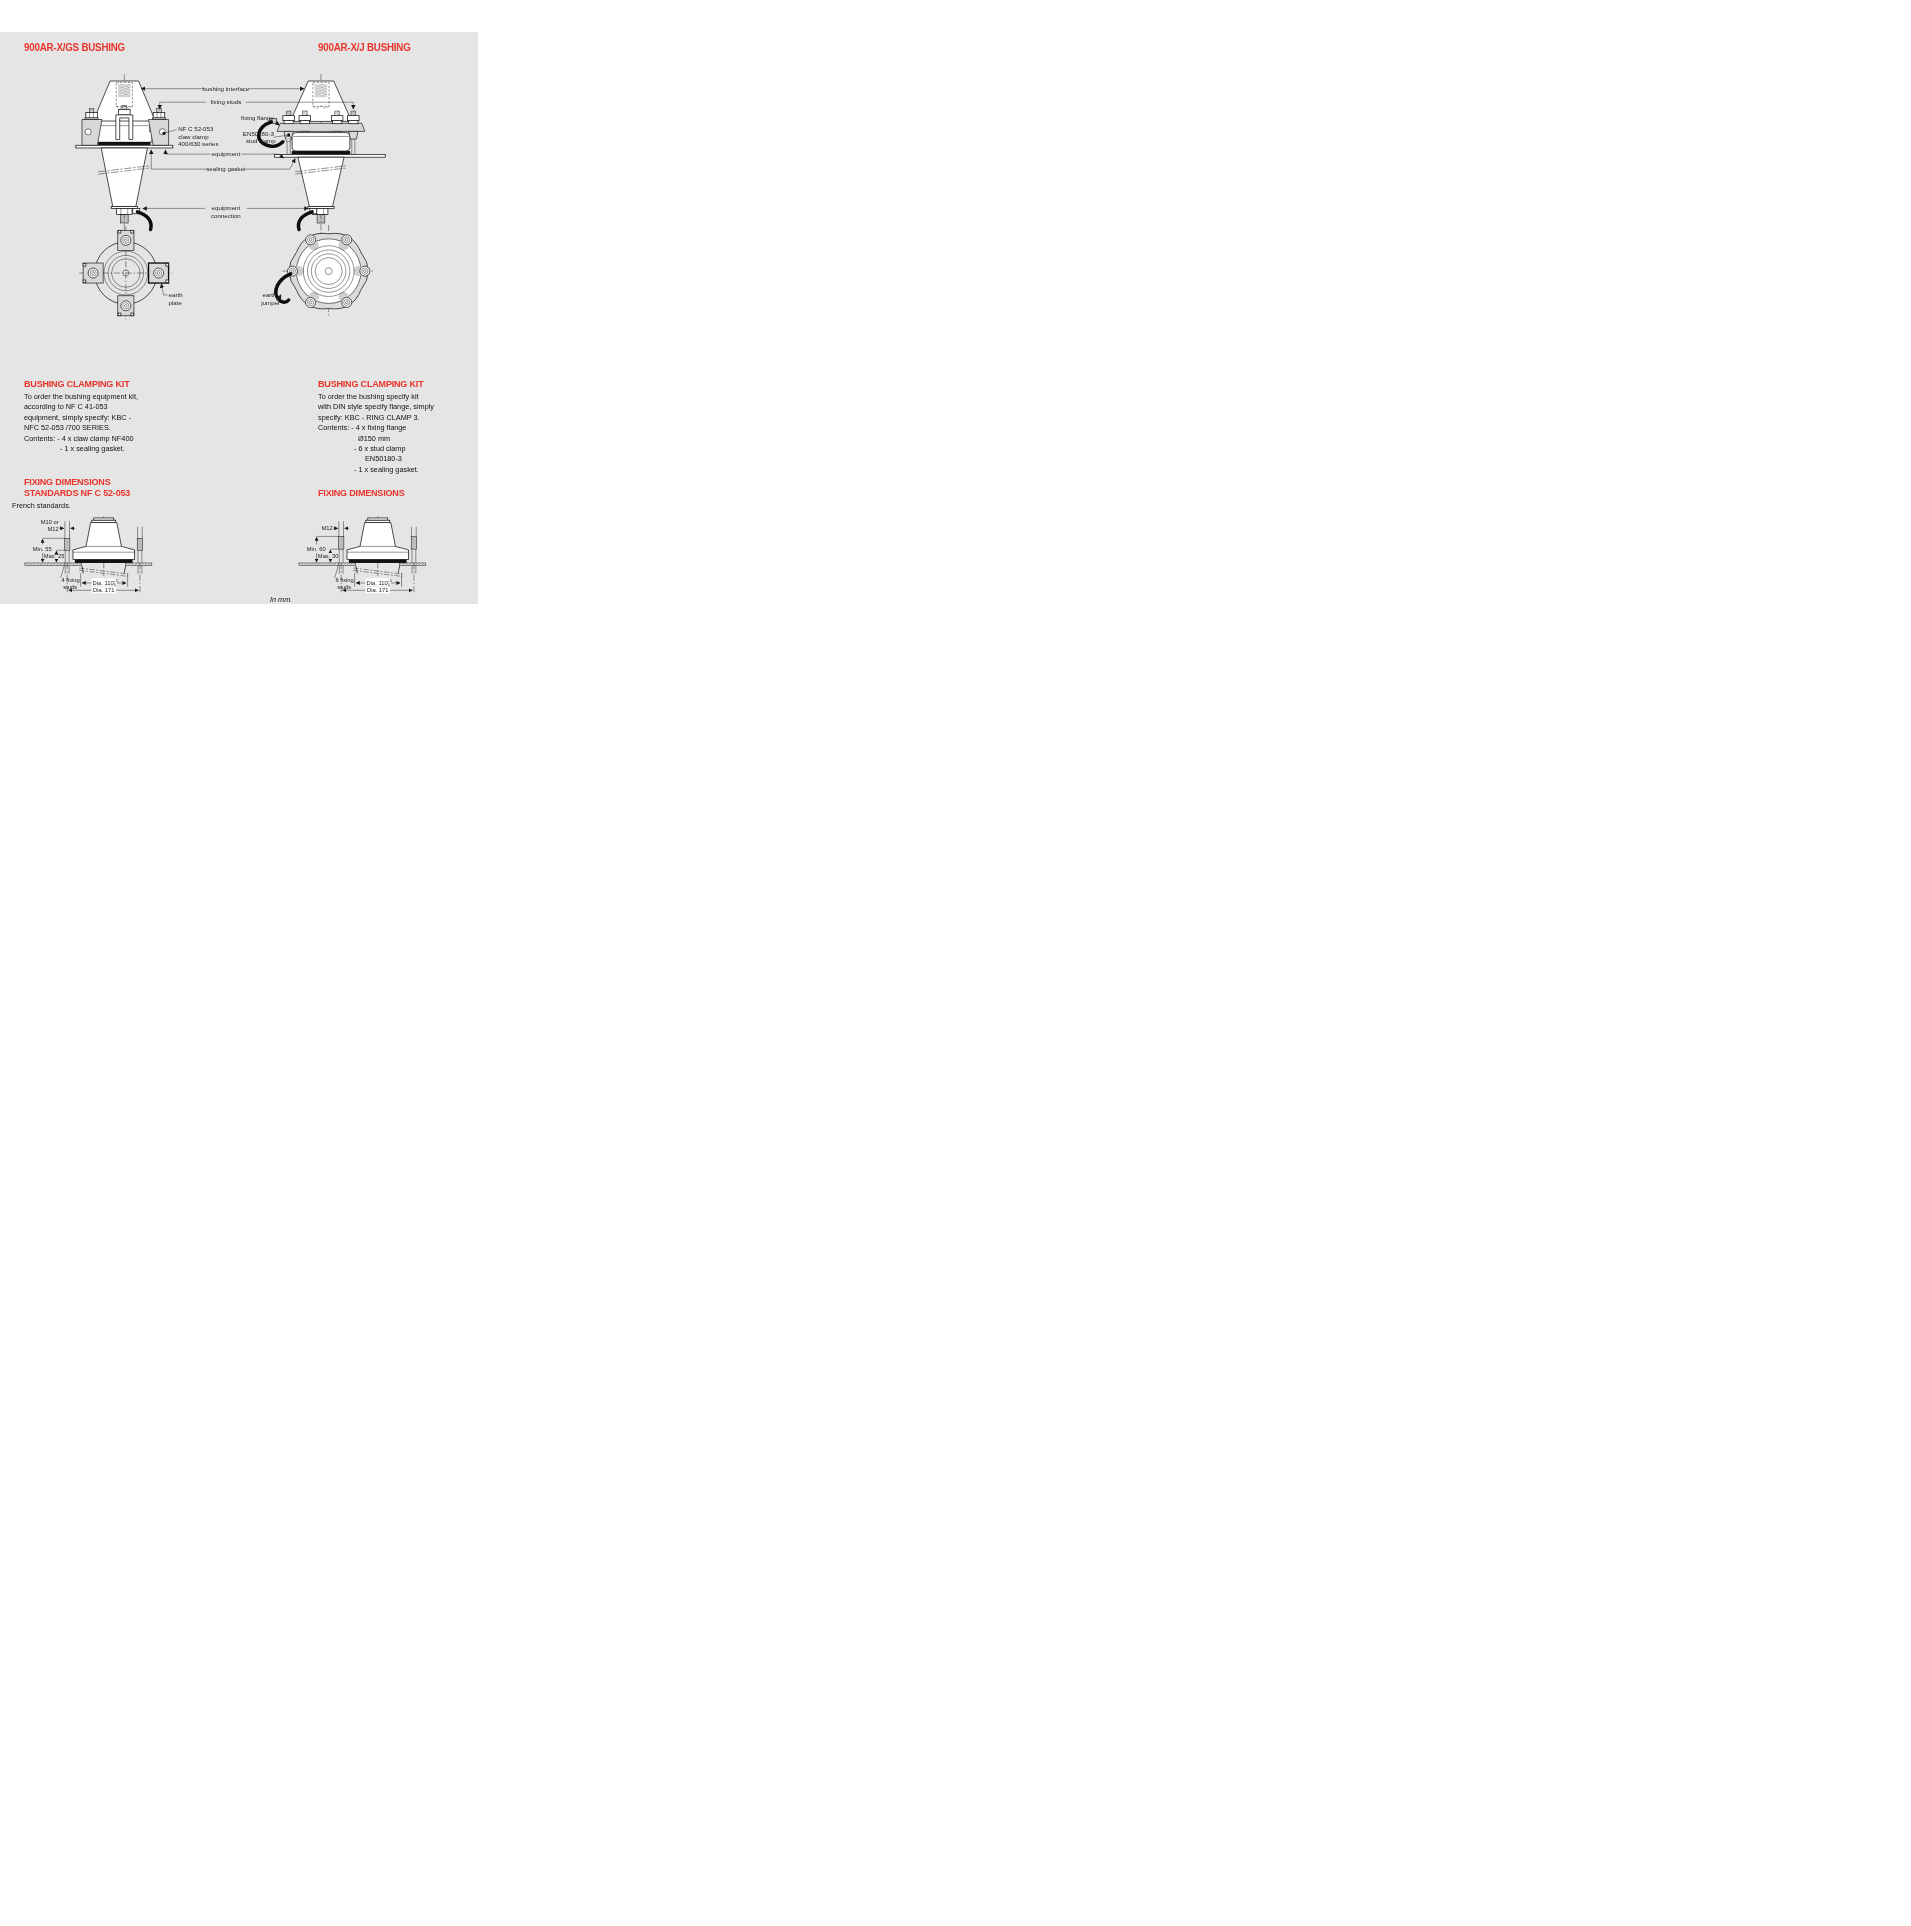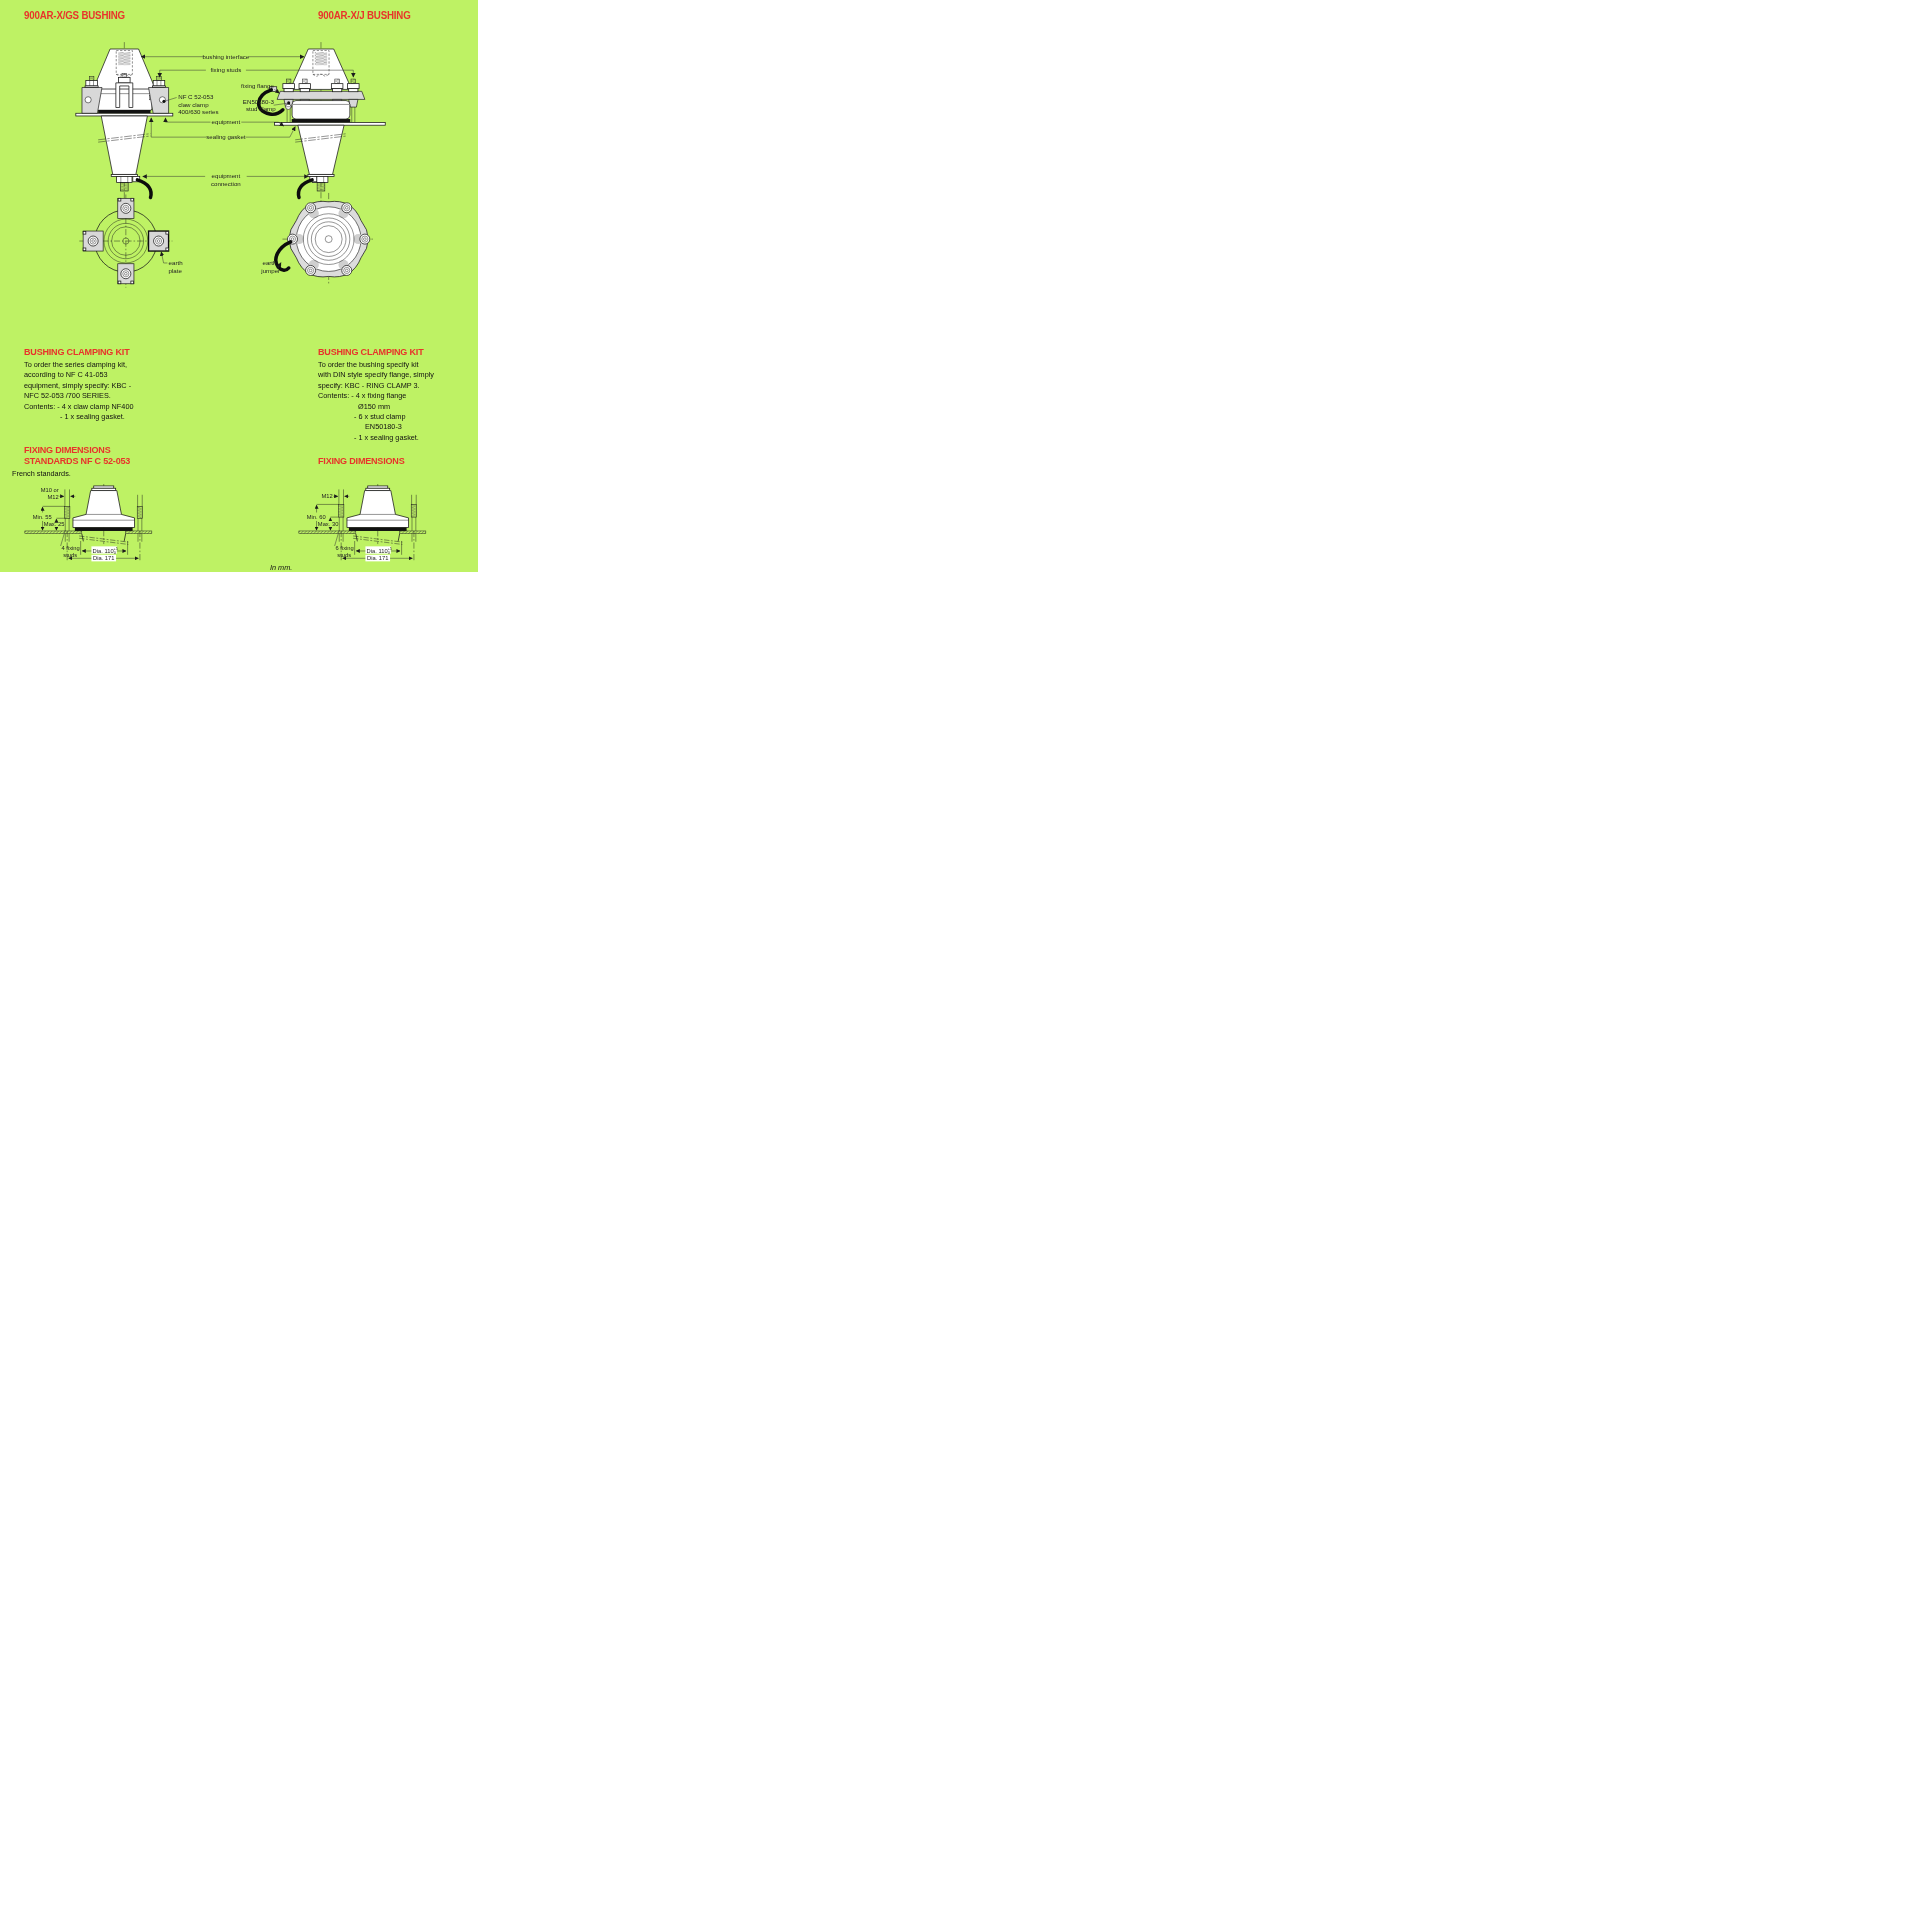--- a/index.html
+++ b/index.html
@@ -1,17 +1,17 @@
 <!DOCTYPE html>
 <html style="font-size:6.2px"><head>
 <meta charset="utf-8">
 <style>
   html,body{margin:0;padding:0;background:#ffffff;}
-  #page{position:relative;width:478px;height:572px;background:#bef264;overflow:hidden;
-        font-family:"Liberation Sans",sans-serif;color:#1b1b1b;}
+  #page{position:relative;width:478px;height:572px;background:#e5e5e5;overflow:hidden;
+        font-family:"Liberation Sans",sans-serif;color:#1b1b1b;margin-top:32px;}
   .h1{position:absolute;font-size:10.8px;font-weight:800;color:#e8342b;letter-spacing:-0.2px;
       transform:scaleX(.9);transform-origin:left top;white-space:nowrap;}
   .h2{position:absolute;font-size:9.6px;font-weight:800;color:#e8342b;letter-spacing:-0.2px;
       transform:scaleX(.94);transform-origin:left top;white-space:nowrap;line-height:11.2px;}
   .sub{position:absolute;font-size:7.3px;color:#111;white-space:nowrap;}
   .paras{position:absolute;font-size:7.3px;line-height:10.4px;color:#111;}
   .paras div{white-space:nowrap;}
   .ind1{padding-left:36px;}
   .rind1{padding-left:40px;}
   .rind2{padding-left:36px;}
@@ -317,21 +317,21 @@
         <text x="681" y="588">earth</text>
         <text x="678" y="607">jumper</text>
         <line class="lead" x1="716" y1="590" x2="724" y2="590"></line>
         <path class="lead" d="M720,598 L729,581" marker-end="url(#am)"></path>
       </g>
     </g>
   </svg>
 
   <div class="h2" style="left:24px;top:346px;">BUSHING CLAMPING KIT</div>
   <div class="paras" style="left:24px;top:360px;">
-    <div>To order the series clamping kit,</div>
+    <div>To order the bushing equipment kit,</div>
     <div>according to NF C 41-053</div>
     <div>equipment, simply specify: KBC -</div>
     <div>NFC 52-053 /700 SERIES.</div>
     <div>Contents:  -  4 x claw clamp NF400</div>
     <div class="ind1">-  1 x sealing gasket.</div>
   </div>
 
   <div class="h2" style="left:318px;top:346px;">BUSHING CLAMPING KIT</div>
   <div class="paras" style="left:318px;top:360px;">
     <div>To order the bushing specify kit</div>

